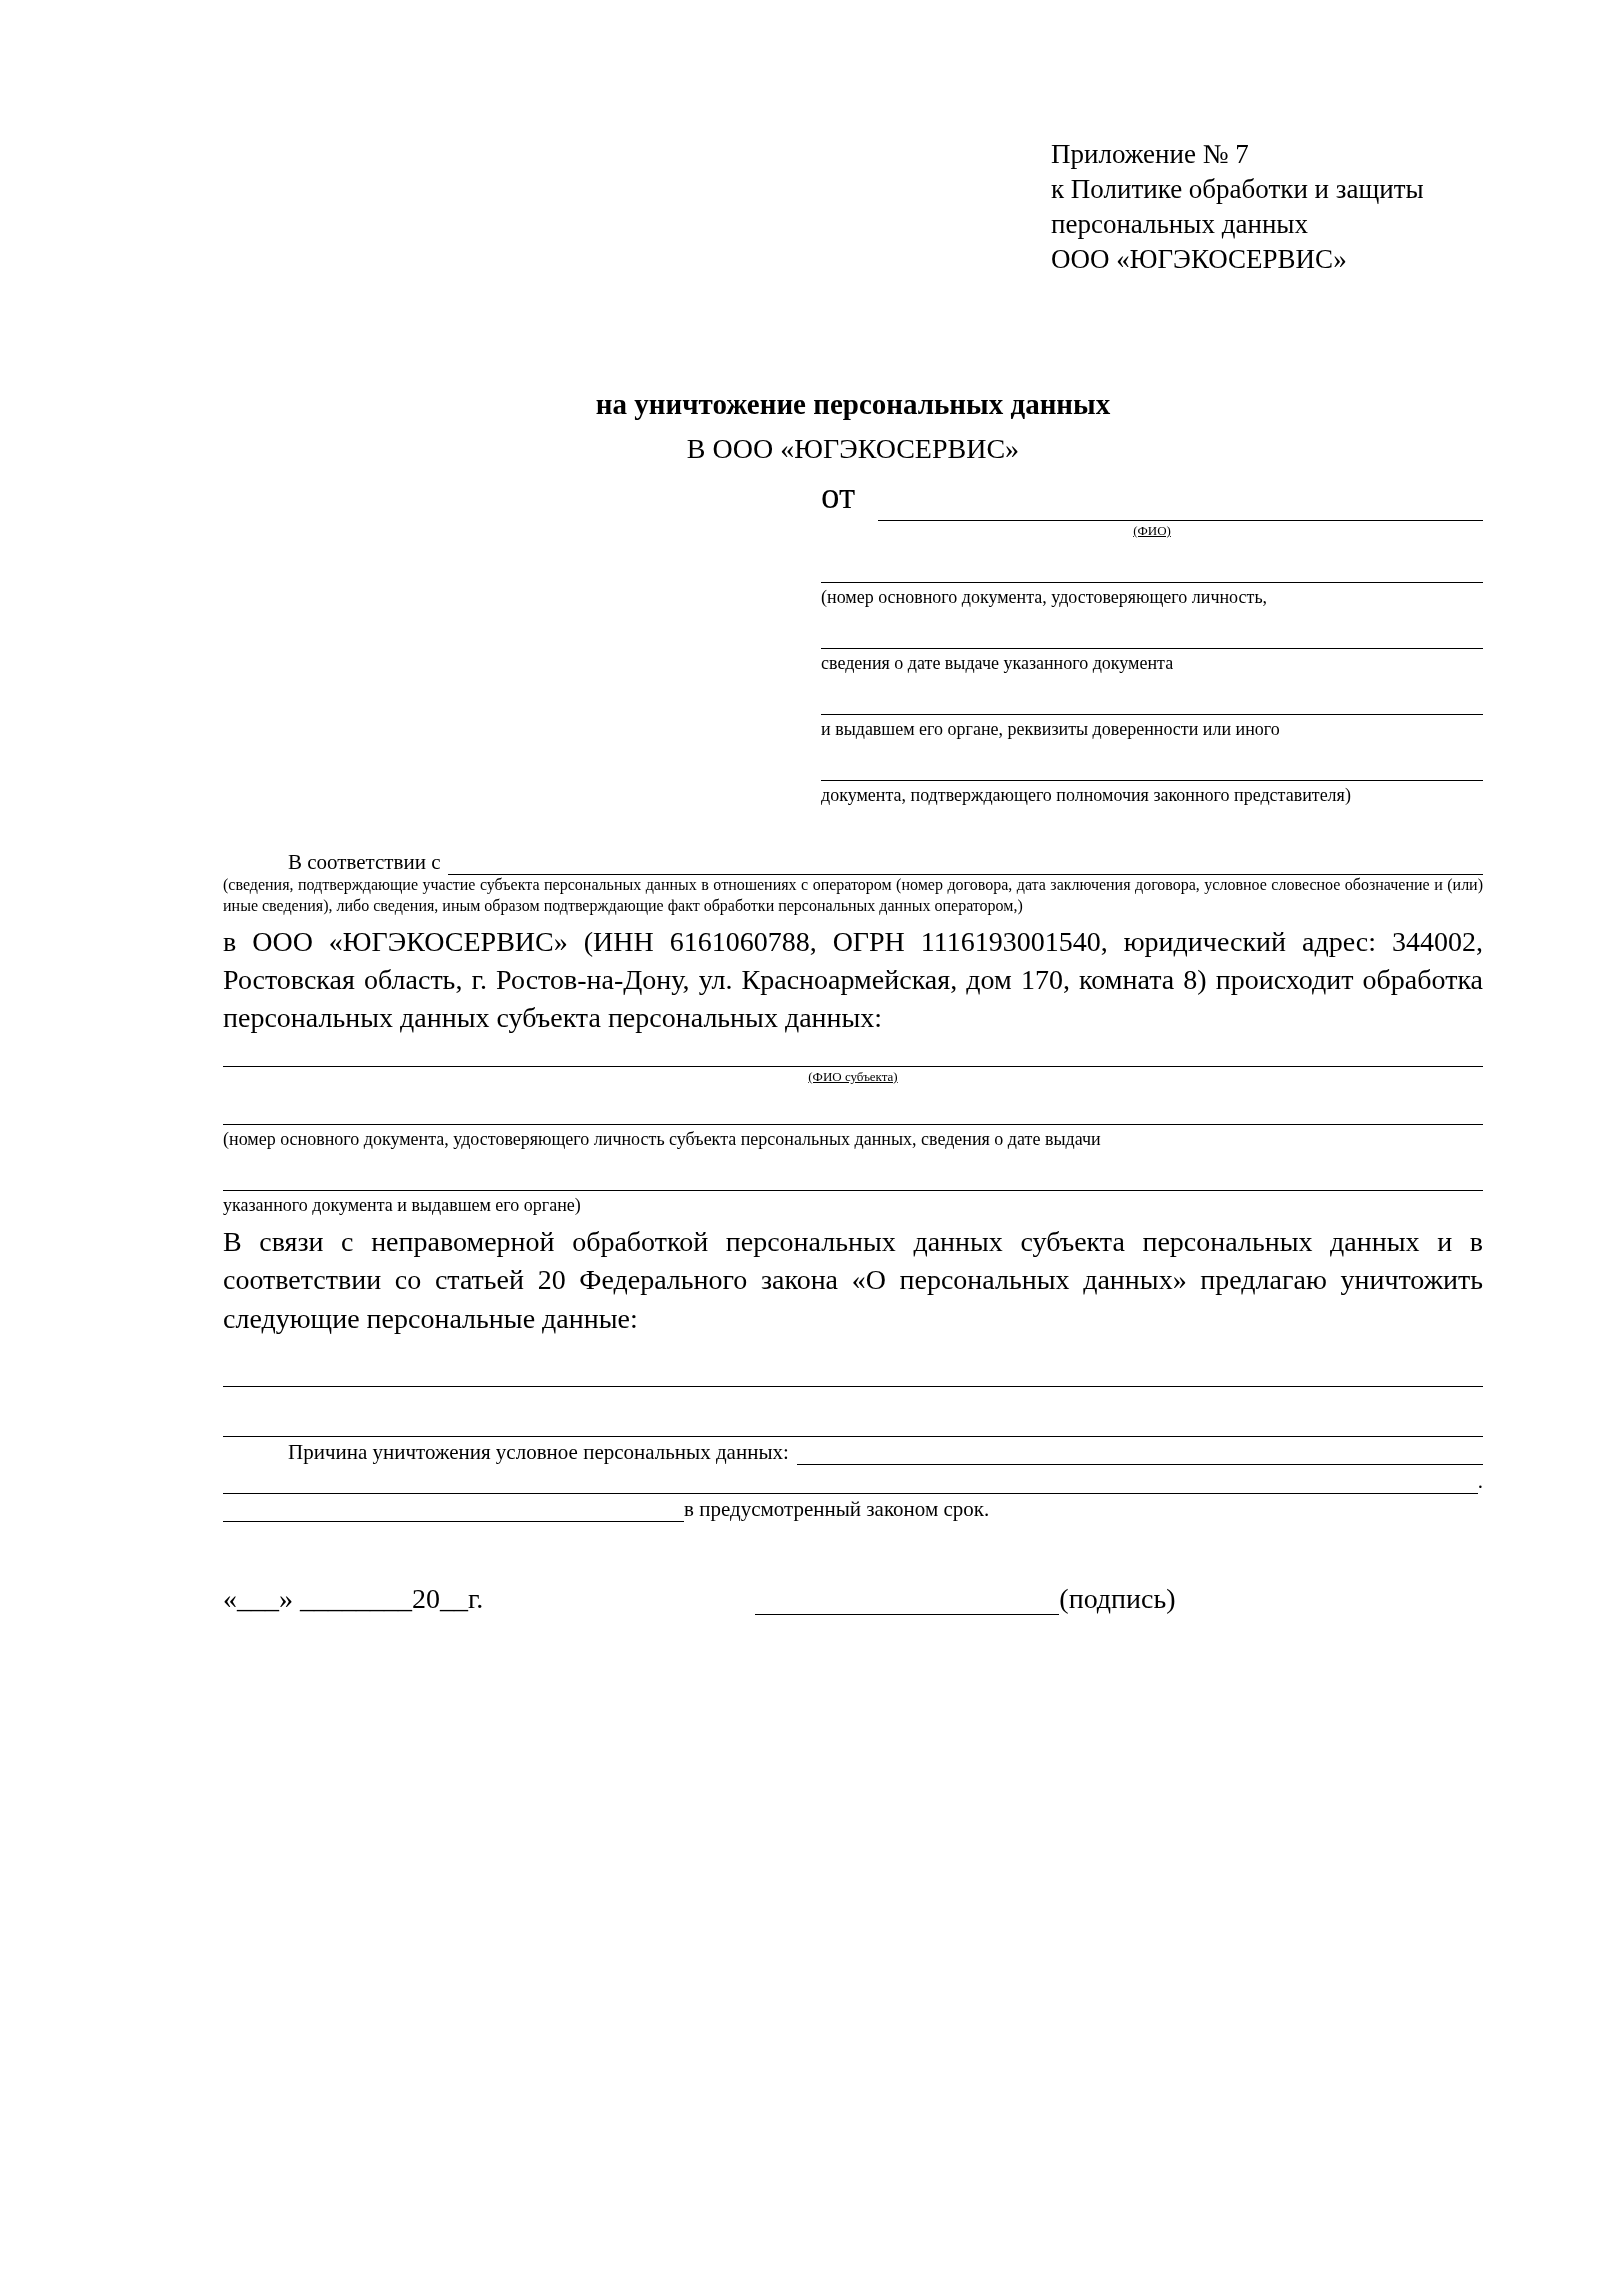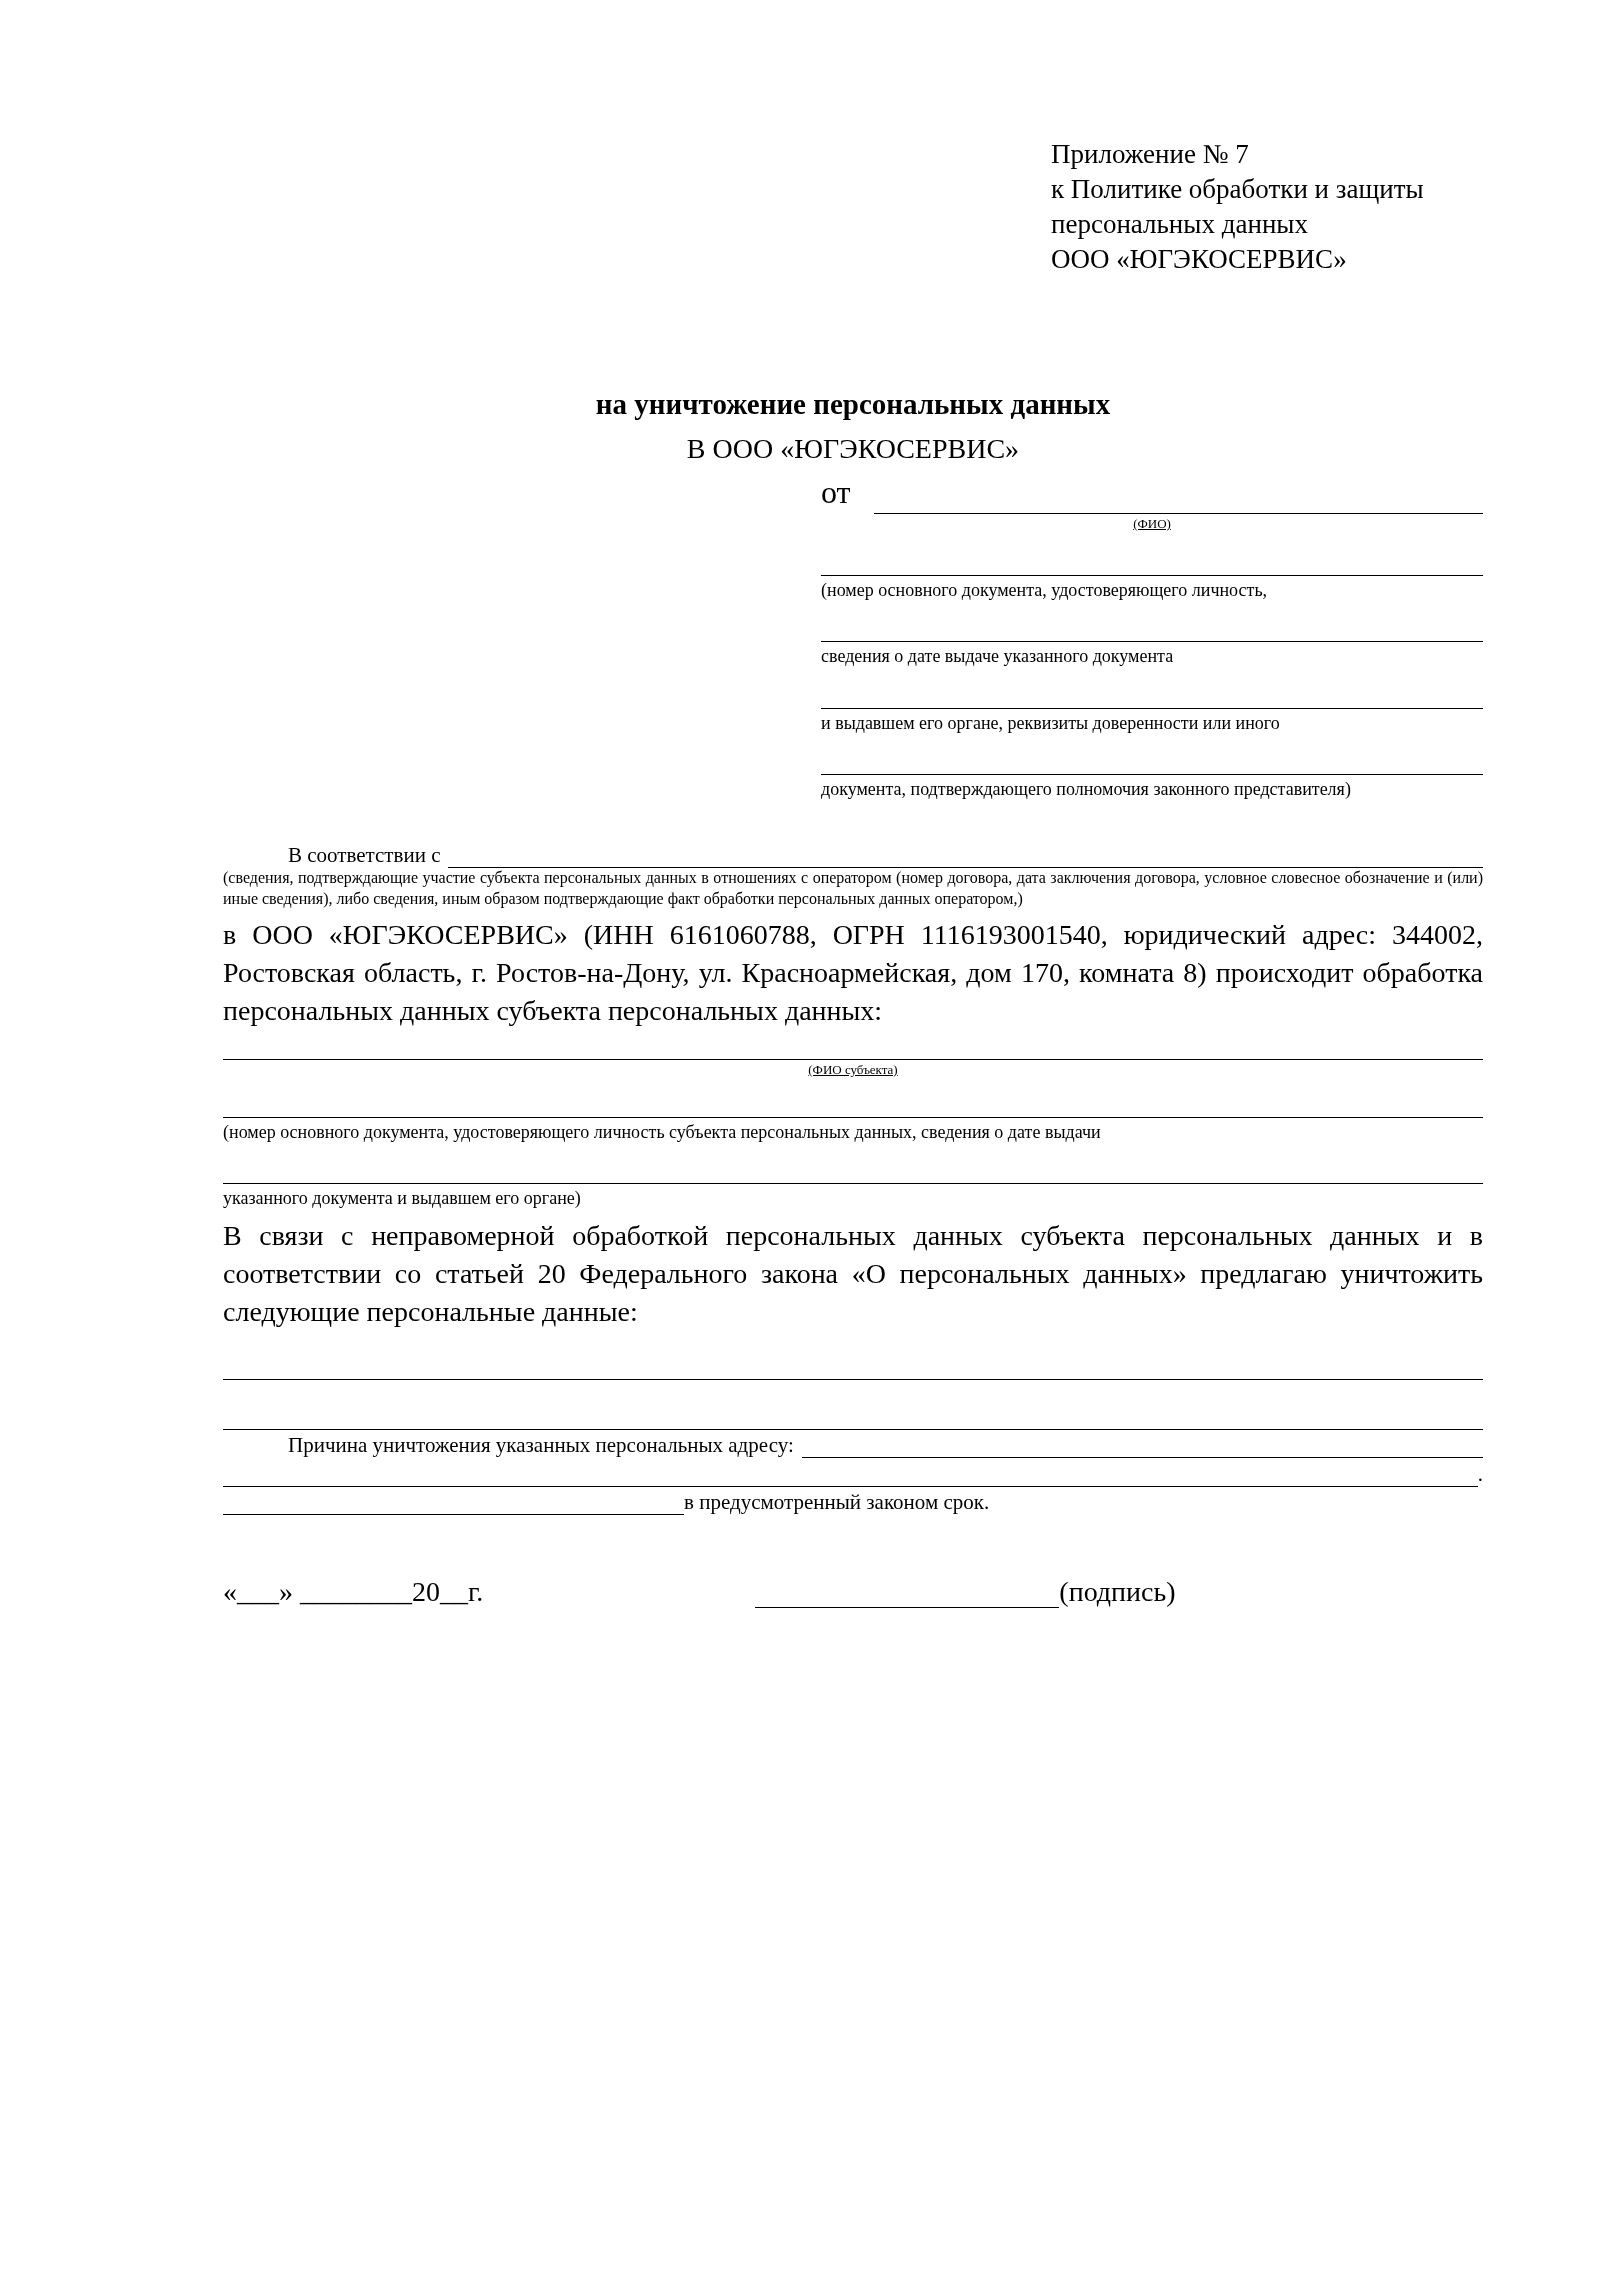--- a/index.html
+++ b/index.html
@@ -54,21 +54,21 @@
     line-height: 1.34;
   }
   .center-line { text-align: center; }
 
   .from-row {
     display: flex;
     align-items: flex-end;
     margin-top: 3.9px;
     padding-left: 598px;
   }
-  .from-label { font-size: 32px; white-space: nowrap; margin-right: 23px; }
+  .from-label { font-size: 37px; white-space: nowrap; margin-right: 23px; }
   .fill { border-bottom: 1.4px solid #000; flex: 1; height: 27.4px; }
 
   .caption {
     font-size: 13px;
     text-align: center;
     line-height: 1.35;
     margin-top: 1px;
     text-decoration: underline;
   }
   .caption-small {
@@ -188,21 +188,21 @@
 
     <div class="body-text mt6">В связи с неправомерной обработкой персональных данных субъекта персональных данных и в соответствии со статьей 20 Федерального закона «О персональных данных» предлагаю уничтожить следующие персональные данные:</div>
 
     <div>
       <div class="blank-line mt20"></div>
       <div class="blank-line mt20"></div>
     </div>
 
     <div class="inline-row">
       <span class="indent"></span>
-      <span class="txt">Причина уничтожения указанных персональных адресу:</span>
+      <span class="txt">Причина уничтожения условное персональных данных:</span>
       <span class="fill" style="margin-left:7.8px;"></span>
     </div>
     <div class="inline-row">
       <span class="fill"></span>
       <span class="txt">.</span>
     </div>
 
     <div class="inline-row">
       <span class="fill" style="max-width:461px;"></span>
       <span class="txt">в предусмотренный законом срок.</span>

